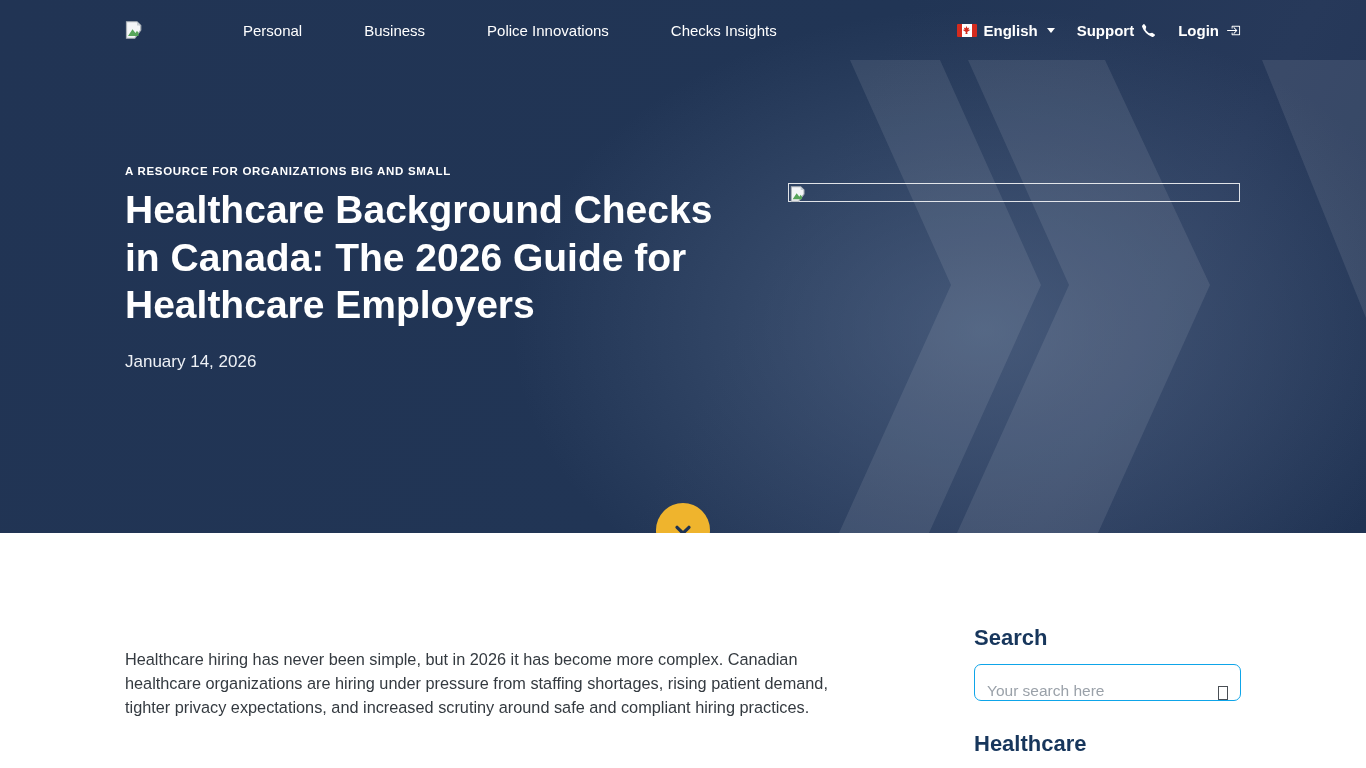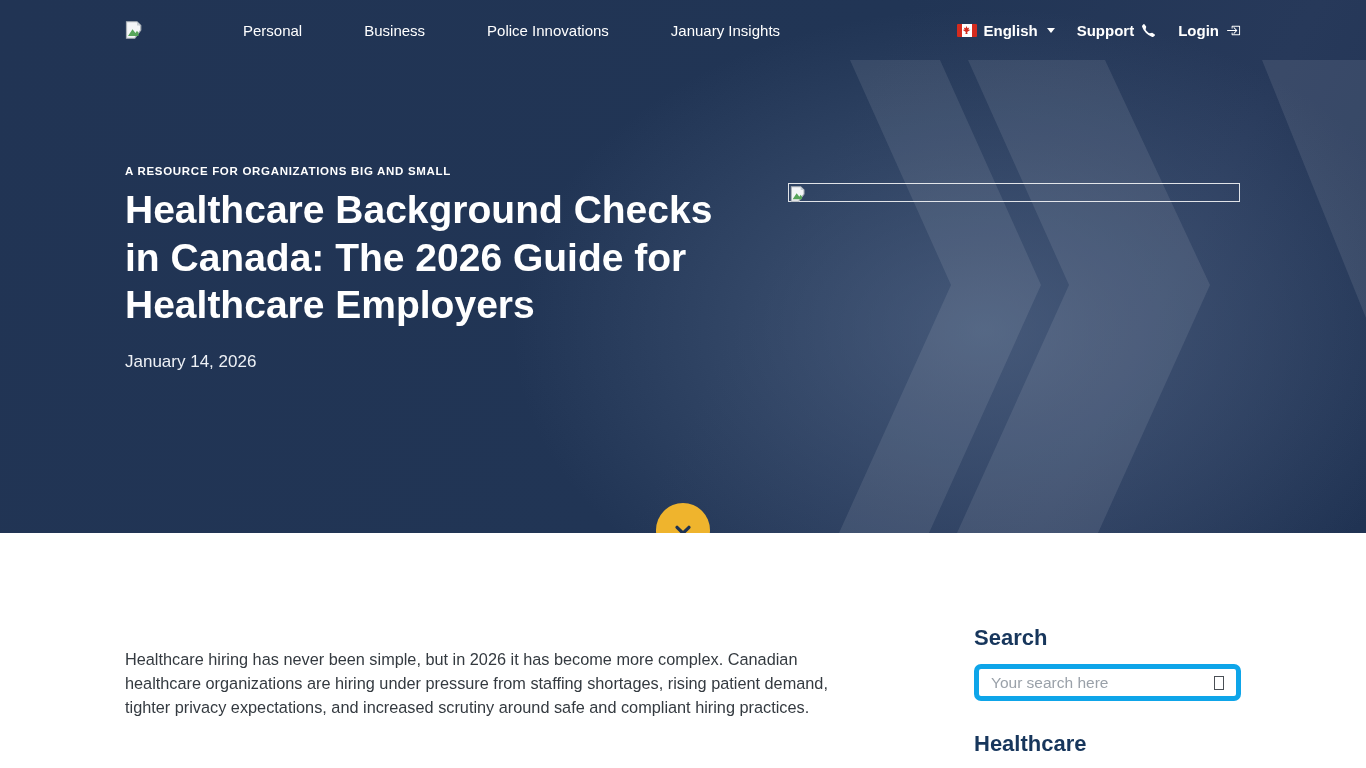--- a/index.html
+++ b/index.html
@@ -53,22 +53,22 @@
 
   
   .content { position:relative; width:100%; background:#fff; }
   .content-inner { width:1140px; margin:0 auto; padding:0 12px; display:flex; }
   .article { width:730px; padding-top:90px; }
   .article h2 { color:#17365c; font-size:30px; font-weight:bold; }
   .article p { margin-top:24px; max-width:710px; color:#343a40; font-size:16.3px; line-height:1.48; }
 
   .sidebar { margin-left:auto; width:267px; padding-top:92px; }
   .side-h { color:#17365c; font-size:22px; font-weight:bold; margin-bottom:13px; }
-  .search-box { display:flex; align-items:center; height:37px; padding:0 12px;
-                border:5px solid #0ea5e9; border-radius:7px; background:#fff; }
+  .search-box { display:flex; align-items:flex-end; height:37px; padding:0 12px;
+                border:1px solid #0ea5e9; border-radius:7px; background:#fff; }
   .search-box input { flex:1; border:none; outline:none; font-size:15.5px; color:#333; background:transparent; }
   .search-box input::placeholder { color:#9aa1a9; }
   .tofu-icon { width:10px; height:14px; border:1.5px solid #4a4f55; cursor:pointer; }
   .cat-h { margin-top:30px; }
   .select-box { height:38px; padding:7px 12px; border:1px solid #ced4da; border-radius:7px;
                 background:#fff; color:#495057; font-size:15.5px; cursor:pointer; }
 </style>
 </head>
 <body>
 
@@ -88,21 +88,21 @@
           <svg width="18" height="20" viewBox="0 0 24 26">
             <polygon points="2,2 16,2 21,7 21,13 13,24 2,24" fill="#f4f6f8" stroke="#aab1b7" stroke-width="1.6"></polygon>
             <polygon points="4,21 10,12 14,17 16,14 18,17 18,21" fill="#57a55a"></polygon>
             <polygon points="16,2 21,7 16,7" fill="#c7ced4"></polygon>
           </svg>
         </a>
         <nav class="nav-links">
           <a>Personal</a>
           <a>Business</a>
           <a>Police Innovations</a>
-          <a>January Insights</a>
+          <a>Checks Insights</a>
         </nav>
         <div class="nav-right">
           <a>
             <span class="flag">
               <span class="band-red"></span>
                 <span class="band-white">
                   <span class="maple"></span>
                 </span>
                 <span class="band-red"></span>
             </span>

